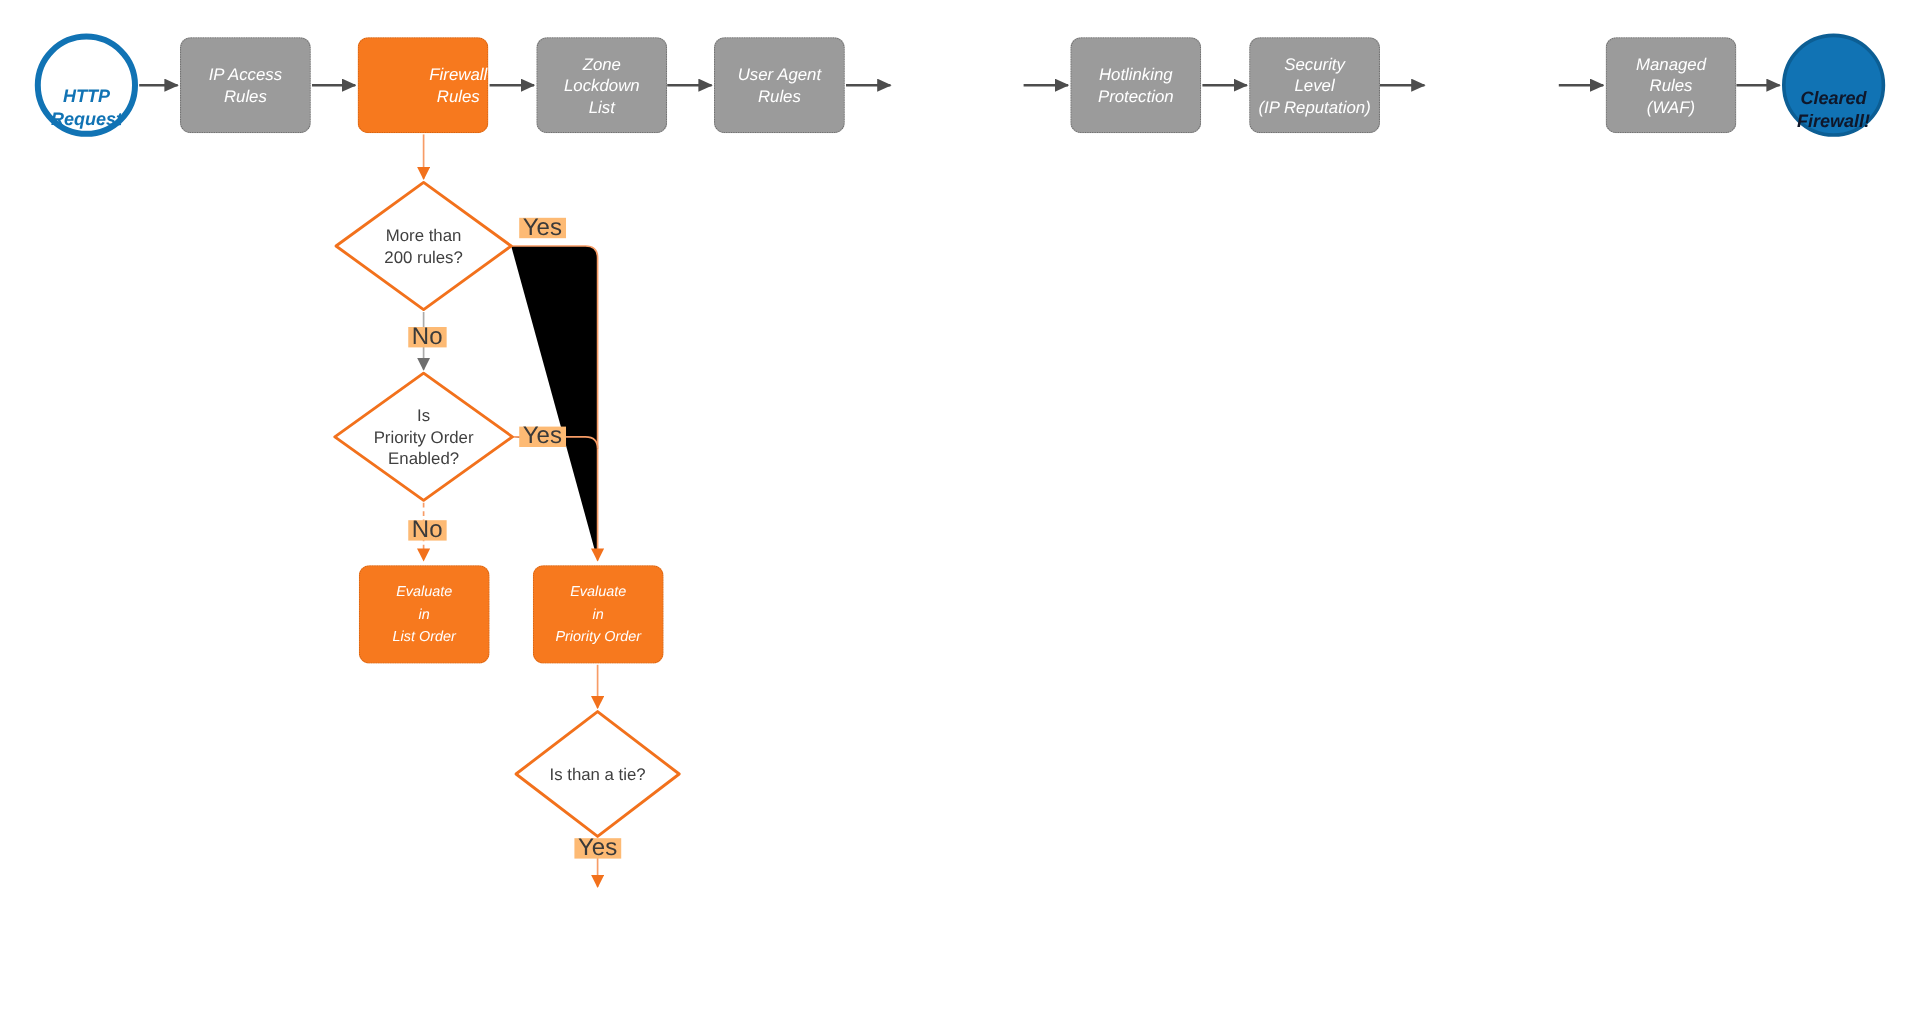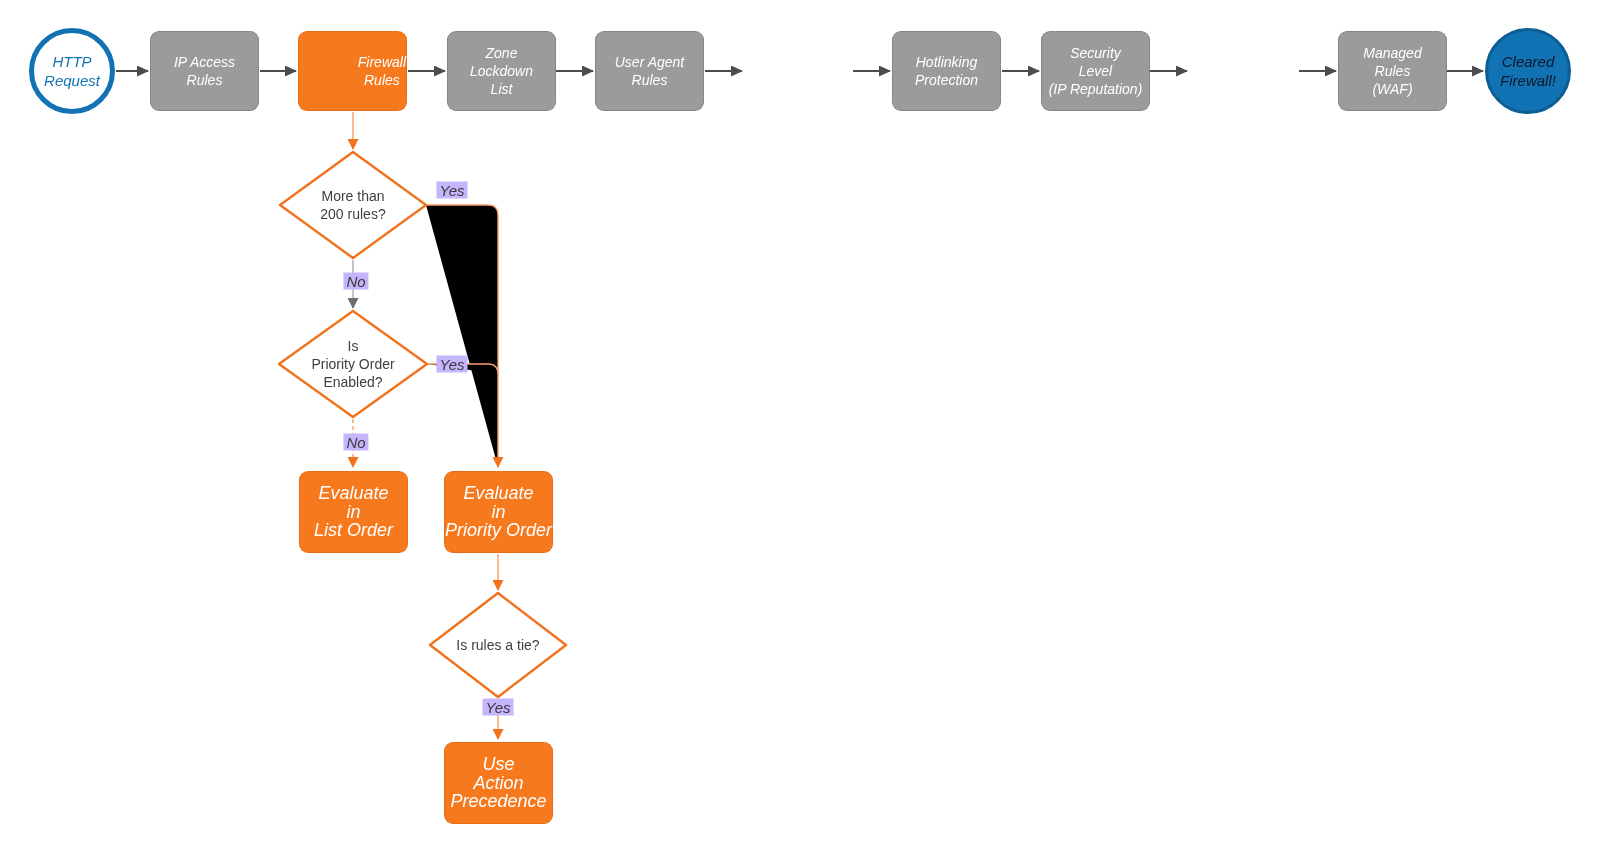--- a/index.html
+++ b/index.html
@@ -15,38 +15,38 @@
   
   .stage{
     width:109px;height:80px;top:31px;border-radius:9px;
     background:var(--gray);border:1px dotted rgba(60,60,60,.45);
     color:#ffffff;font-style:italic;font-size:14px;line-height:18px;
   }
   .stage.highlight{background:var(--orange);border:1px dotted rgba(140,60,0,.35);justify-content:flex-end;}
 
   
   .circle{width:86px;height:86px;border-radius:50%;top:28px;
-          font-weight:normal;font-style:italic;font-size:15px;line-height:19px;}
+          font-weight:bold;font-style:italic;font-size:15px;line-height:19px;align-items:flex-end;}
   .circle.start{left:29px;background:#ffffff;border:5px solid var(--blue);color:var(--blue);}
   .circle.end{left:1485px;background:var(--blue);border:3px solid var(--blue-dark);color:#0f172a;}
 
   
   .action{
     width:109px;height:82px;border-radius:9px;
     background:var(--orange);border:1px dotted rgba(140,60,0,.3);
-    color:#ffffff;font-style:italic;font-size:18px;line-height:18.5px;
+    color:#ffffff;font-style:italic;font-size:12px;line-height:18.5px;
   }
 
   
   .decision-text{color:#404040;font-size:14px;line-height:18px;background:transparent;}
 
   
   .edge-label{position:absolute;transform:translate(-50%,-50%);
-              font-style:italic;font-size:15px;color:#3a3a3a;
-              background:#c4b5fd;padding:0 3px;line-height:17px;}
+              font-size:20px;color:#3a3a3a;
+              background:#fdba74;padding:0 3px;line-height:17px;}
 
   svg .flow-line{fill:none;stroke-width:2;}
   svg .thin{stroke-width:1.4;}
 </style>
 </head>
 <body>
 
 <div class="canvas">
 
   <svg class="layer" width="1600" height="858" viewBox="0 0 1600 858">
@@ -126,33 +126,30 @@
   <div class="node circle end"><span>Cleared
 Firewall!</span></div>
 
   <div class="node decision-text" style="left:283px;top:177px;width:140px;height:56px">More than
 200 rules?</div>
 
   <div class="node decision-text" style="left:280px;top:334px;width:146px;height:60px">Is
 Priority Order
 Enabled?</div>
 
-  <div class="node decision-text" style="left:430px;top:631px;width:136px;height:28px">Is rules a tie?</div>
+  <div class="node decision-text" style="left:430px;top:631px;width:136px;height:28px">Is than a tie?</div>
 
   <div class="edge-label" style="left:452px;top:190px">Yes</div>
   <div class="edge-label" style="left:356px;top:281px">No</div>
   <div class="edge-label" style="left:452px;top:364px">Yes</div>
   <div class="edge-label" style="left:356px;top:442px">No</div>
   <div class="edge-label" style="left:498px;top:707px">Yes</div>
 
   <div class="node action" style="left:299px;top:471px"><span>Evaluate
 in
 List Order</span></div>
 
   <div class="node action" style="left:444px;top:471px"><span>Evaluate
 in
 Priority Order</span></div>
 
-  <div class="node action" style="left:444px;top:742px"><span>Use
-Action
-Precedence</span></div>
 
 </div>
 
 </body></html>

